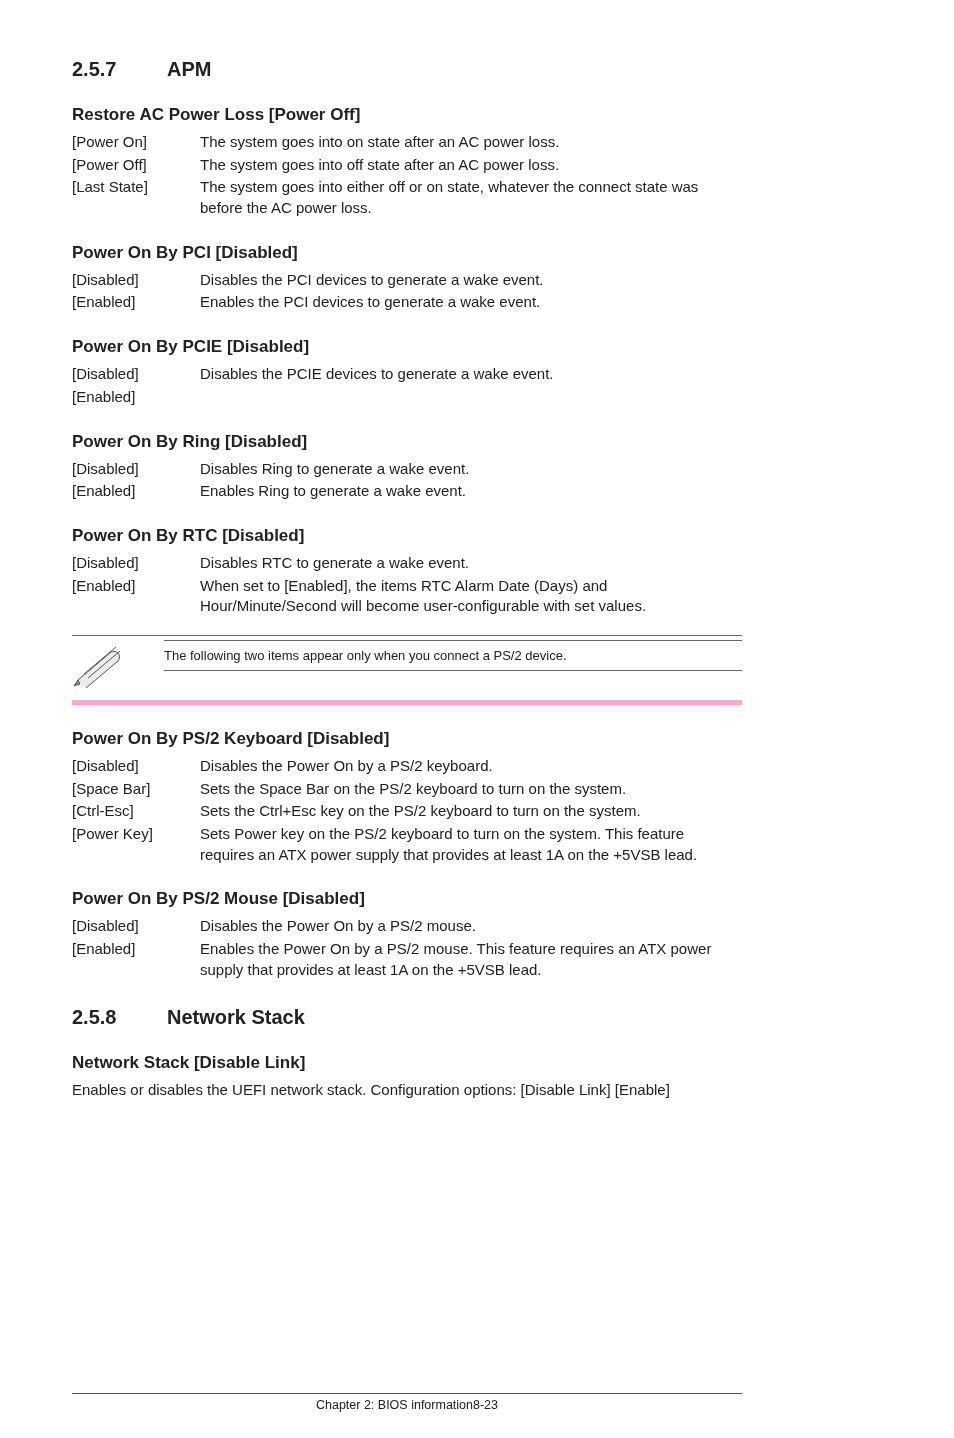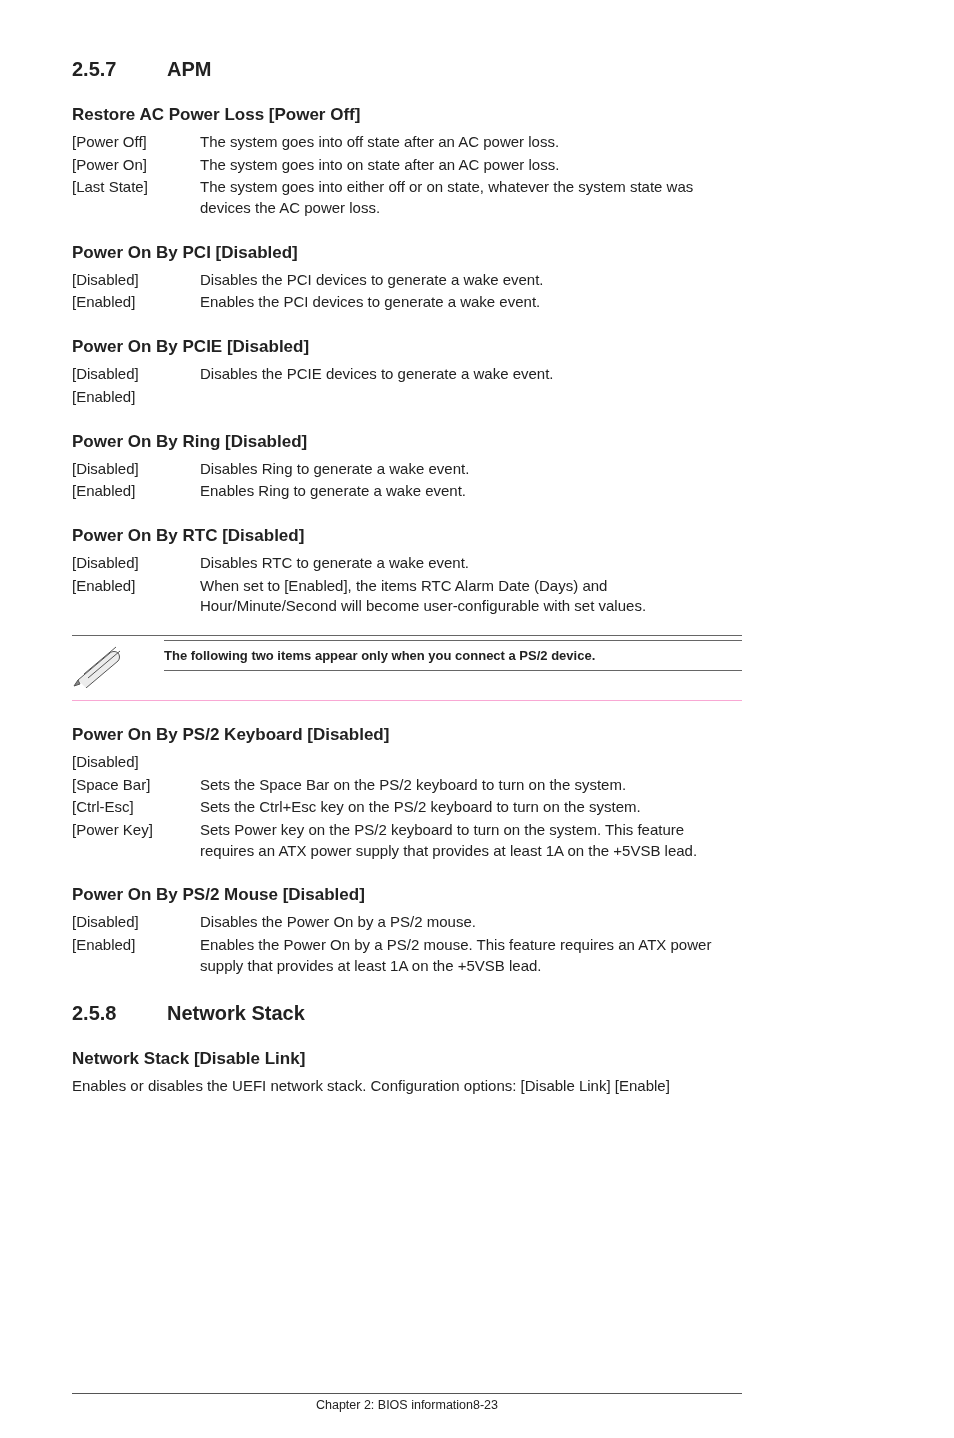--- a/index.html
+++ b/index.html
@@ -41,23 +41,22 @@
       flex: 0 0 128px;
     }
     .opt-row .desc {
       flex: 1;
     }
     .bold { font-weight: normal; }
     .note-row {
       display: flex;
       align-items: flex-start;
       border-top: 1px solid #666;
-      border-bottom: 1px solid #f9a8d4;
+      border-bottom: 5px solid #f9a8d4;
       margin: 18px 0 6px 0;
-      font-weight: bold;
     }
     .note-icon {
       flex: 0 0 92px;
       padding: 8px 0;
     }
     .note-text {
       flex: 1;
       font-size: 13px;
       border-top: 1px solid #666;
       border-bottom: 1px solid #666;
@@ -88,30 +87,30 @@
 
   <h2 class="section-number">
     <span class="num">2.5.7</span><span>APM</span>
   </h2>
 
   <div>
 
     <div>
         <h3 class="setting">Restore AC Power Loss [Power Off]</h3>
         <div class="opt-row">
+          <div class="key">[Power On]</div>
+          <div class="desc">The system goes into on state after an AC power loss.</div>
+        </div>
+        <div class="opt-row">
           <div class="key">[Power Off]</div>
           <div class="desc">The system goes into off state after an AC power loss.</div>
         </div>
         <div class="opt-row">
-          <div class="key">[Power On]</div>
-          <div class="desc">The system goes into on state after an AC power loss.</div>
-        </div>
-        <div class="opt-row">
           <div class="key">[Last State]</div>
-          <div class="desc">The system goes into either off or on state, whatever the system state was devices the AC power loss.</div>
+          <div class="desc">The system goes into either off or on state, whatever the connect state was before the AC power loss.</div>
         </div>
         <h3 class="setting">Power On By PCI [Disabled]</h3>
         <div class="opt-row">
           <div class="key">[Disabled]</div>
           <div class="desc">Disables the PCI devices to generate a wake event.</div>
         </div>
         <div class="opt-row">
           <div class="key">[Enabled]</div>
           <div class="desc">Enables the PCI devices to generate a wake event.</div>
         </div>
@@ -154,20 +153,21 @@
           </g>
         </svg>
       </div>
       <div class="note-text">The following two items appear only when you connect a PS/2 device.</div>
     </div>
 
     <div>
         <h3 class="setting">Power On By PS/2 Keyboard [Disabled]</h3>
         <div class="opt-row">
           <div class="key">[Disabled]</div>
+          <div class="desc">Disables the Power On by a PS/2 keyboard.</div>
         </div>
         <div class="opt-row">
           <div class="key">[Space Bar]</div>
           <div class="desc">Sets the Space Bar on the PS/2 keyboard to turn on the system.</div>
         </div>
         <div class="opt-row">
           <div class="key">[Ctrl-Esc]</div>
           <div class="desc">Sets the Ctrl+Esc key on the PS/2 keyboard to turn on the system.</div>
         </div>
         <div class="opt-row">

